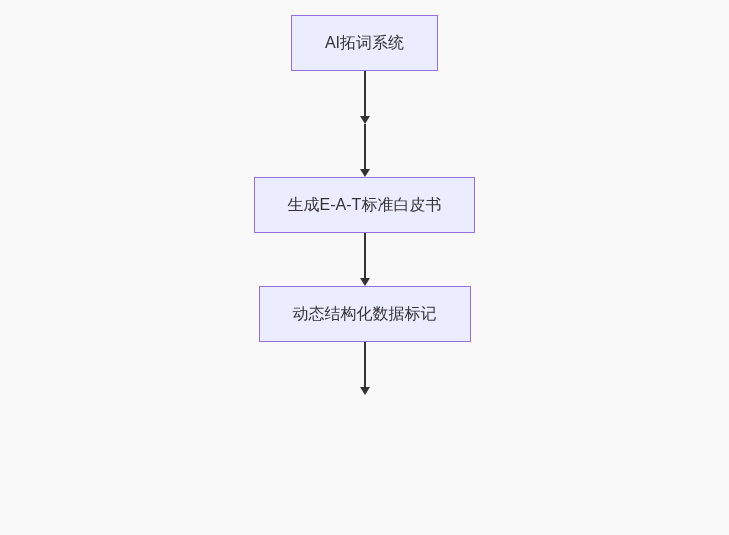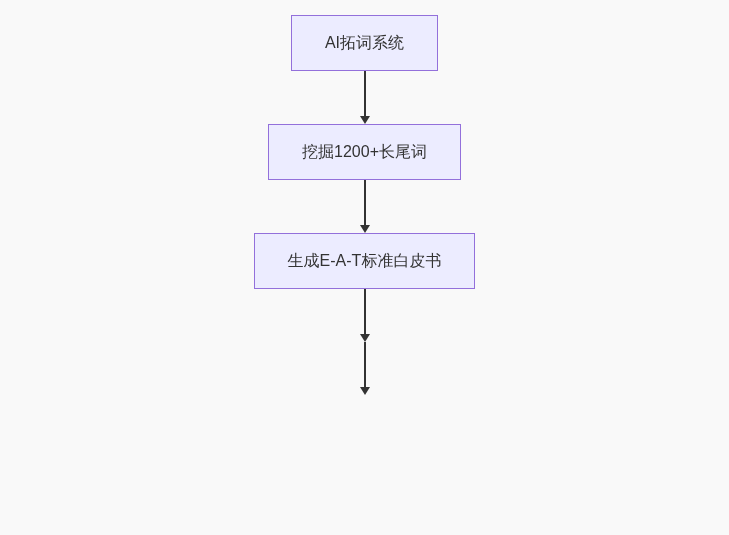--- a/index.html
+++ b/index.html
@@ -65,38 +65,38 @@
 
     <div class="node">
       <span>AI拓词系统</span>
     </div>
 
     <div class="arrow">
       <div class="shaft"></div>
       <div class="head"></div>
     </div>
 
-    <div class="node">
-      <span>挖掘1200+长尾词</span>
-    </div>
 
     <div class="arrow">
       <div class="shaft"></div>
       <div class="head"></div>
     </div>
 
     <div class="node">
       <span>生成E-A-T标准白皮书</span>
     </div>
 
     <div class="arrow">
       <div class="shaft"></div>
       <div class="head"></div>
     </div>
 
+    <div class="node">
+      <span>动态结构化数据标记</span>
+    </div>
 
     <div class="arrow">
       <div class="shaft"></div>
       <div class="head"></div>
     </div>
 
 
   </div>
 </div>
 

